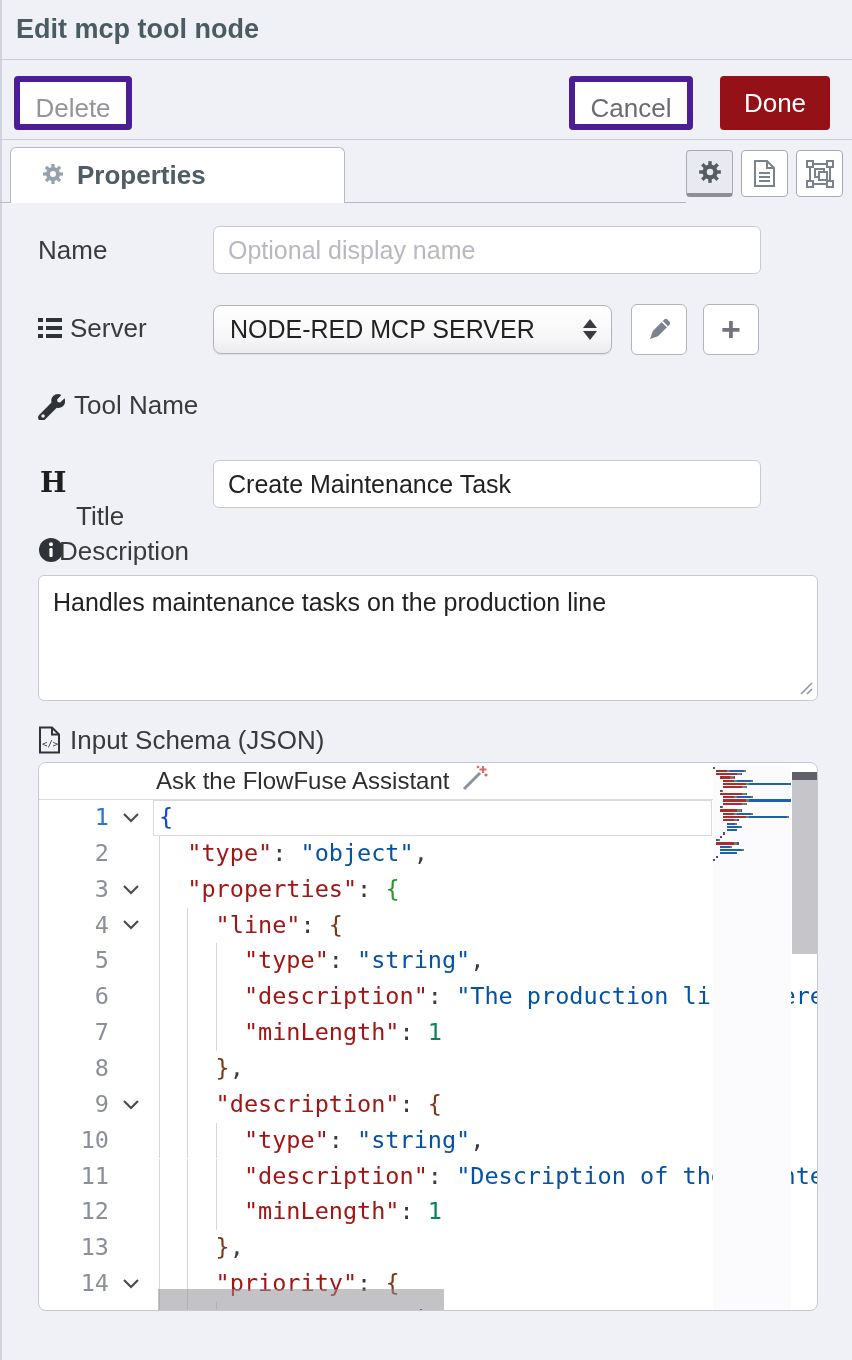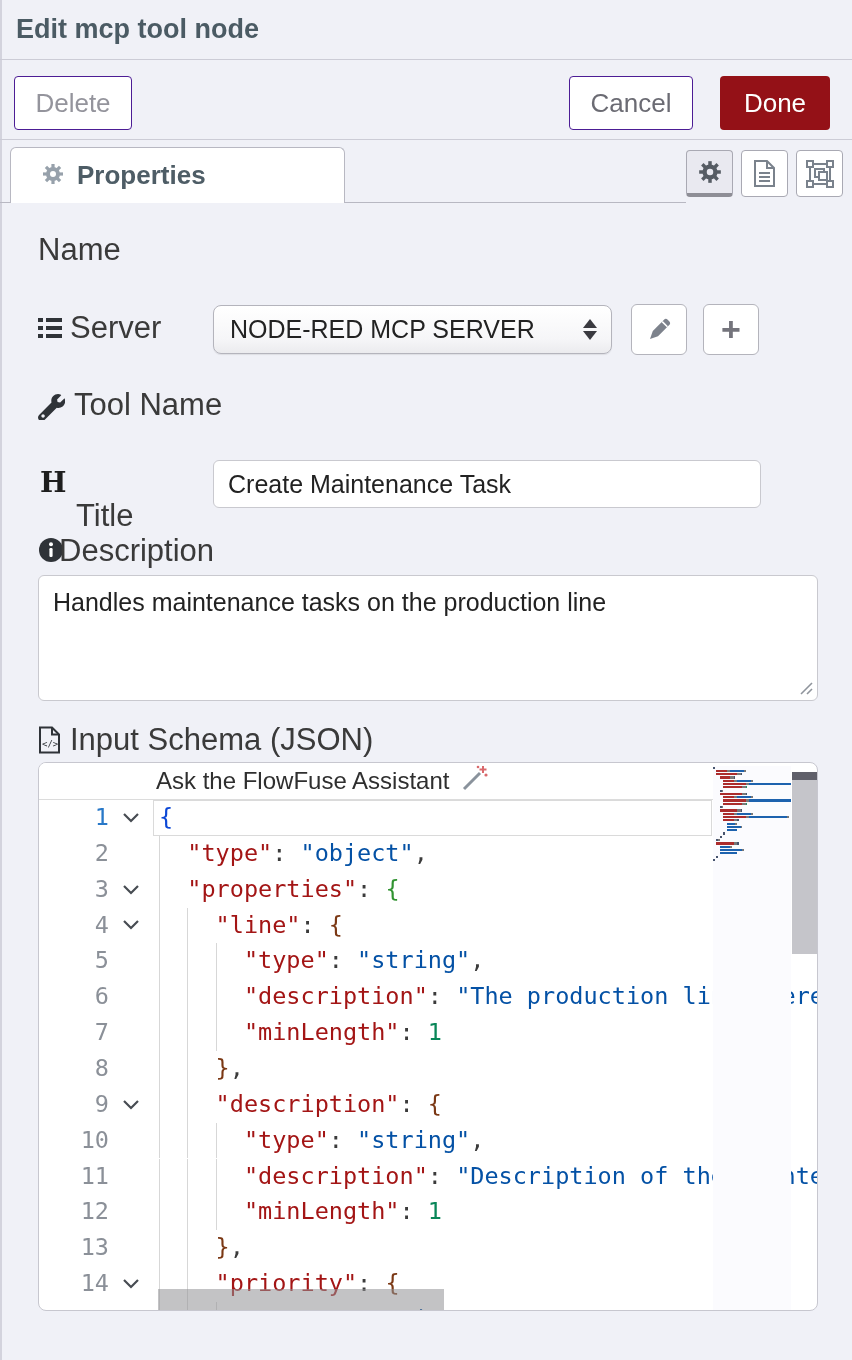--- a/index.html
+++ b/index.html
@@ -12,41 +12,41 @@
   }
   body::before { content:''; position:absolute; left:0; top:0; width:2px; height:100%; background:#d3d3dd; }
 
   
   #hdr { position:absolute; left:0; top:0; width:852px; height:60px; border-bottom:1px solid #ccccd6; }
   #hdr .title { position:absolute; left:16px; top:0; line-height:58px; font-size:27px; font-weight:bold; color:#4b5b64; }
 
   
   #tbar { position:absolute; left:0; top:61px; width:852px; height:79px; border-bottom:1px solid #ccccd6; }
   .btn { position:absolute; top:15px; height:54px; border-radius:4px; font-size:26px;
-         text-align:center; cursor:pointer; border:1px solid #4c1d95; background:#fff; }
+         text-align:center; cursor:pointer; border:6px solid #4c1d95; background:#fff; }
   #btn-delete { left:14px; width:118px; color:#94949c; line-height:52px; }
   #btn-cancel { left:569px; width:124px; color:#6b6b73; line-height:52px; }
   #btn-done   { left:720px; width:110px; color:#fff; line-height:54px; border:none; background:#941117; }
 
   
   #tabrow { position:absolute; left:0; top:141px; width:686px; height:62px; }
   #tabrow::after { content:''; position:absolute; left:0; bottom:0; width:100%; height:1px; background:#b8b8c2; }
   #tab-props { position:absolute; left:10px; top:6px; width:335px; height:56px; background:#fff;
                border:1px solid #b8b8c2; border-bottom:none; border-radius:6px 6px 0 0; z-index:2;
                display:flex; align-items:center; padding-left:30px; gap:12px; cursor:pointer; }
   #tab-props .lbl { font-size:26px; font-weight:bold; color:#4e5d66; }
   .icon-btn { position:absolute; top:9px; width:47px; height:47px; background:#fff; border:1px solid #a9a9b3;
               border-radius:4px; display:flex; align-items:center; justify-content:center; cursor:pointer; z-index:3; }
   #ibtn-gear { left:686px; background:#e9e9f0; border-bottom:4px solid #8e8e96; }
   #ibtn-doc  { left:741px; }
   #ibtn-app  { left:796px; }
 
   
   #form { position:absolute; left:0; top:203px; width:852px; height:559px; }
-  .flabel { position:absolute; font-size:31px; color:#3a3a3a; line-height:30px; }
+  .flabel { position:absolute; font-size:26px; color:#3a3a3a; line-height:30px; }
   .ficon { position:absolute; }
   .tinput { position:absolute; left:213px; width:548px; height:48px; background:#fff; border:1px solid #c9c9cf;
             border-radius:6px; font-size:25px; color:#222; padding:0 14px; font-family:"Liberation Sans",sans-serif; }
   .tinput::placeholder { color:#b8b8c2; }
   #sel-server { position:absolute; left:213px; top:102px; width:399px; height:49px; border:1px solid #b4b4bc;
                 border-radius:8px; background:linear-gradient(#ffffff,#f6f6f8 70%,#ebebee); box-shadow:0 1px 1px rgba(0,0,0,.08);
                 display:flex; align-items:center; padding-left:16px; font-size:25px; color:#222; cursor:pointer; }
   #sel-server .arrows { position:absolute; right:14px; top:0; height:100%; display:flex; flex-direction:column; justify-content:center; gap:3px; }
   #sel-server .arrows i { display:block; width:0; height:0; border-left:7px solid transparent; border-right:7px solid transparent; }
   #sel-server .arrows .up { border-bottom:9px solid #3a3a40; }
@@ -158,20 +158,21 @@
       <rect x="22" y="2" width="6" height="6" fill="#fff" stroke="#7a828c" stroke-width="2"></rect>
       <rect x="2" y="22" width="6" height="6" fill="#fff" stroke="#7a828c" stroke-width="2"></rect>
       <rect x="22" y="22" width="6" height="6" fill="#fff" stroke="#7a828c" stroke-width="2"></rect>
     </svg>
   </div>
 </div>
 
 <div id="form">
 
   <span class="flabel" style="left:38px; top:32px;">Name</span>
+  <input class="tinput" style="top: 23px;" placeholder="Optional display name">
 
   <span class="ficon" style="left:38px; top:114px;">
     <svg width="24" height="22" viewBox="0 0 24 22">
         <g fill="#2f3338">
       <rect x="0" y="1" width="5" height="4"></rect>
           <rect x="8" y="1" width="16" height="4"></rect>
       <rect x="0" y="9" width="5" height="4"></rect>
           <rect x="8" y="9" width="16" height="4"></rect>
       <rect x="0" y="17" width="5" height="4"></rect>
           <rect x="8" y="17" width="16" height="4"></rect>

